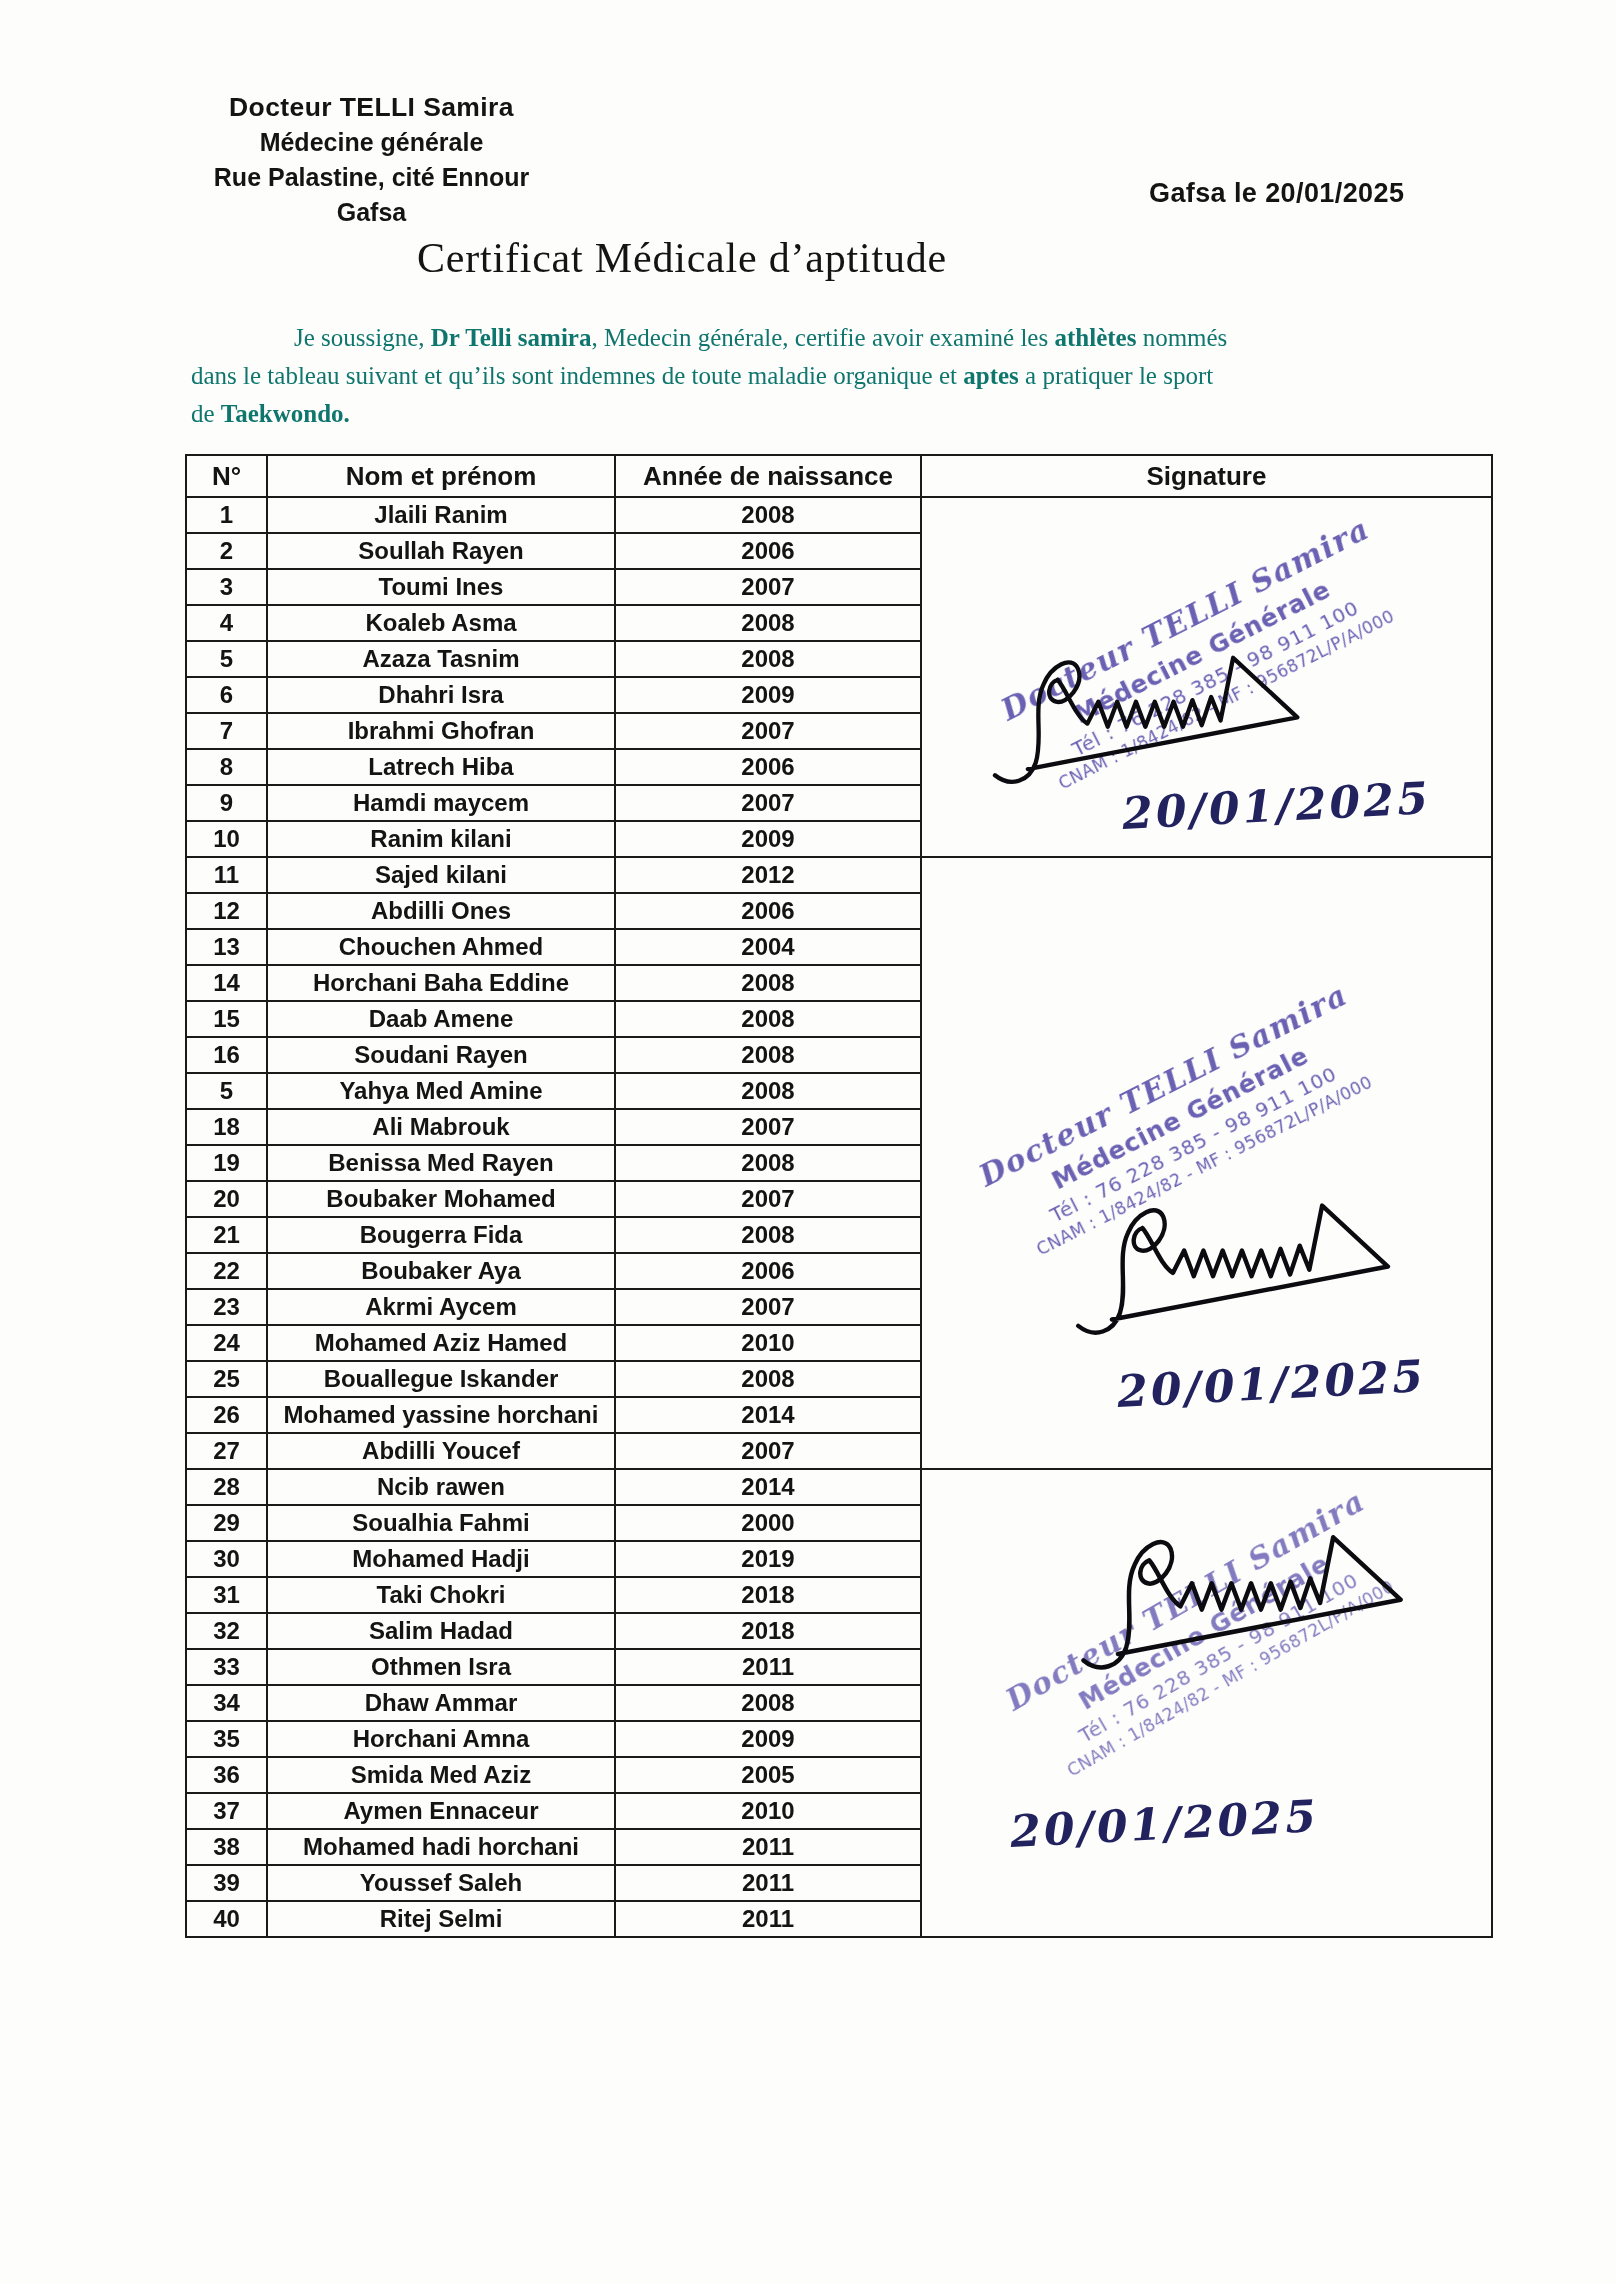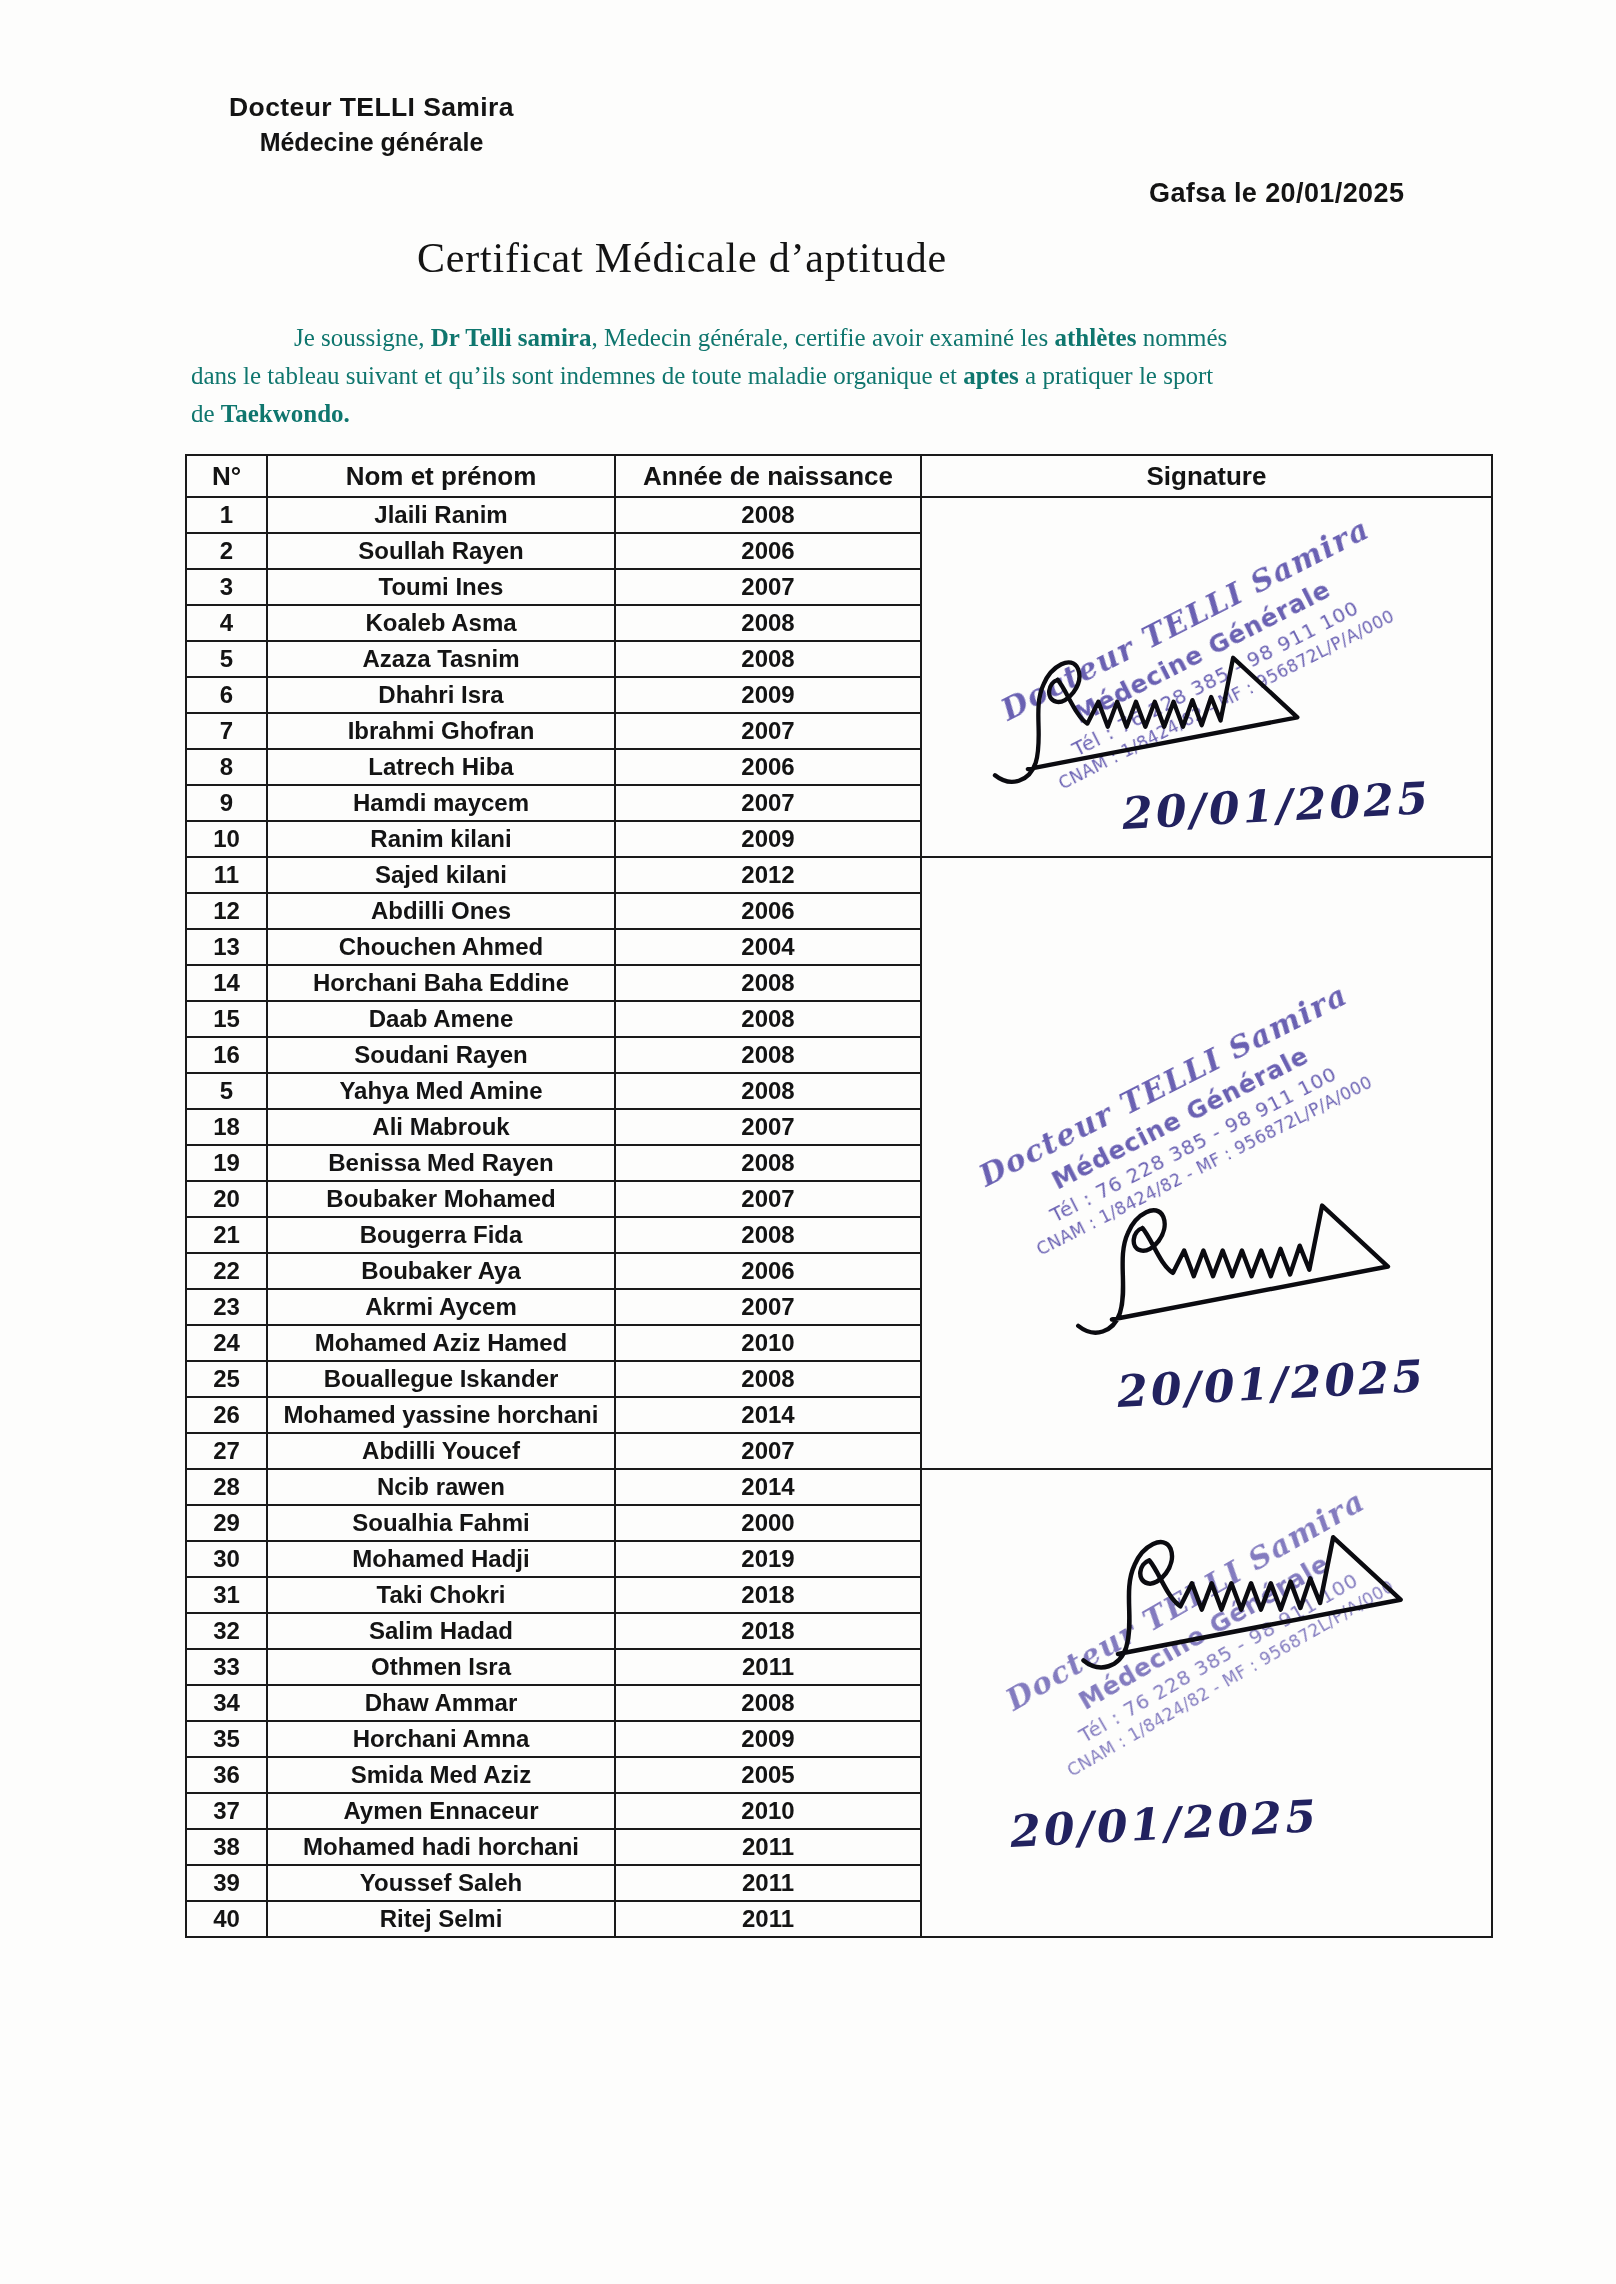--- a/index.html
+++ b/index.html
@@ -81,20 +81,21 @@
   }
 </style>
 </head>
 <body>
 
 <div class="page">
 
   <div class="clinic">
     <div class="c1">Docteur TELLI Samira</div>
     <div class="c2">Médecine générale</div>
+    <div class="c3">Rue Palastine, cité Ennour  Gafsa</div>
   </div>
 
   <div class="date-line">Gafsa le 20/01/2025</div>
 
   <div class="title">Certificat Médicale d’aptitude</div>
 
   <div class="intro" id="intro">
       <div class="line indent"><span>Je soussigne, </span><span class="b">Dr Telli samira</span><span>, Medecin générale, certifie avoir examiné les </span><span class="b">athlètes</span><span>  nommés</span></div>
       <div class="line"><span>dans le tableau suivant et qu’ils sont indemnes de toute maladie organique et </span><span class="b">aptes</span><span> a pratiquer le sport</span></div>
       <div class="line center"><span>de </span><span class="b">Taekwondo.</span></div>

